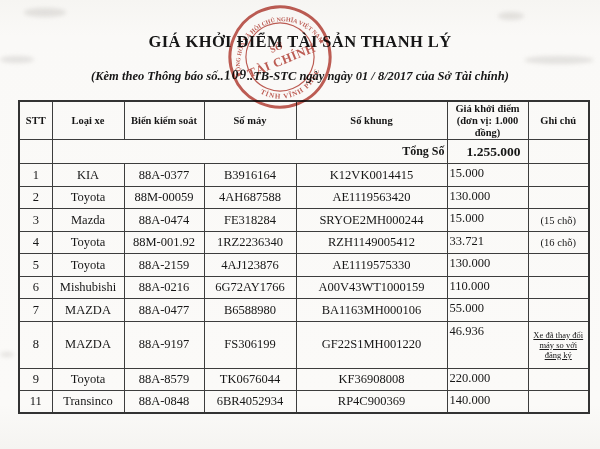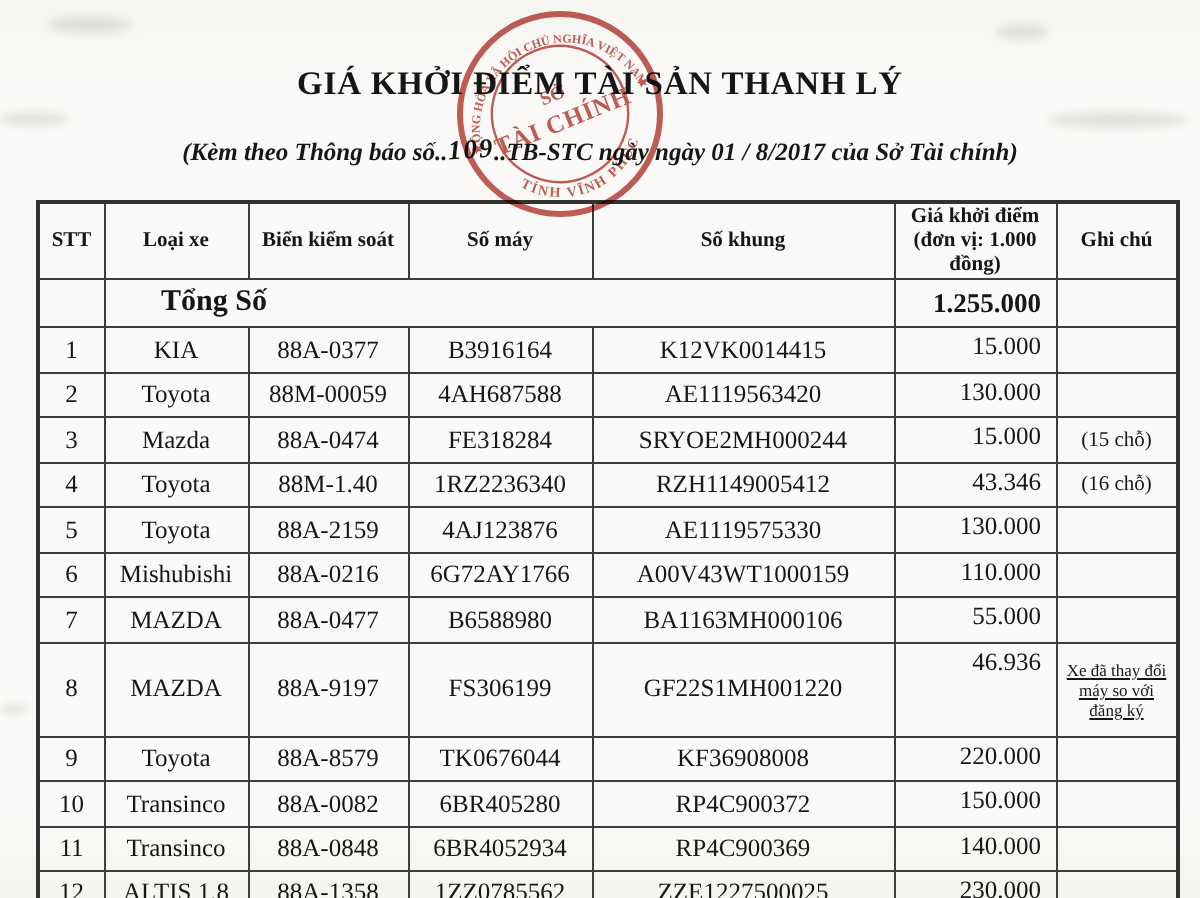--- a/index.html
+++ b/index.html
@@ -28,23 +28,23 @@
     border:2px solid #333;
     background:transparent;
   }
   th,td{border:1.6px solid #3d3d3d;overflow:hidden;}
   thead tr{height:36px;}
   th{font-size:10.5px;font-weight:bold;line-height:1.12;padding:1px 1px;text-align:center;}
   td{font-size:12.5px;text-align:center;padding:1px 2px;vertical-align:middle;}
   tr.total-row{height:24px;}
   tbody tr{height:22.5px;}
   tbody tr.tall{height:47px;}
-  .total-label{text-align:left;font-weight:bold;font-size:15px;padding-left:28px;}
+  .total-label{text-align:right;font-weight:bold;font-size:12px;padding-left:0;}
   .total-price{font-weight:bold;font-size:13.5px;text-align:right;padding-right:7px;}
-  td.price{text-align:right;padding-right:7px;vertical-align:top;padding-top:2px;margin-top:32px;}
+  td.price{text-align:left;padding-right:7px;vertical-align:top;padding-top:2px;margin-top:32px;}
   td.note{font-size:10.5px;margin-left:10px;}
   td.small-note{font-size:8.5px;line-height:1.18;padding:1px 3px;text-decoration:underline;}
   .stamp{
     position:absolute;left:220px;top:-3px;width:120px;height:120px;
     mix-blend-mode:multiply;opacity:.82;pointer-events:none;
   }
   .smudge{
     position:absolute;background:rgba(125,122,118,.18);
     border-radius:50%;filter:blur(2px);
   }
@@ -117,24 +117,24 @@
         <td>Mazda</td>
         <td>88A-0474</td>
         <td>FE318284</td>
         <td>SRYOE2MH000244</td>
         <td class="price">15.000</td>
         <td class="note">(15 chỗ)</td>
       </tr>
       <tr>
         <td>4</td>
         <td>Toyota</td>
-        <td>88M-1.40</td>
+        <td>88M-001.92</td>
         <td>1RZ2236340</td>
         <td>RZH1149005412</td>
-        <td class="price">43.346</td>
+        <td class="price">33.721</td>
         <td class="note">(16 chỗ)</td>
       </tr>
       <tr>
         <td>5</td>
         <td>Toyota</td>
         <td>88A-2159</td>
         <td>4AJ123876</td>
         <td>AE1119575330</td>
         <td class="price">130.000</td>
         <td class="note"></td>
@@ -169,44 +169,26 @@
       <tr>
         <td>9</td>
         <td>Toyota</td>
         <td>88A-8579</td>
         <td>TK0676044</td>
         <td>KF36908008</td>
         <td class="price">220.000</td>
         <td class="note"></td>
       </tr>
       <tr>
-        <td>10</td>
-        <td>Transinco</td>
-        <td>88A-0082</td>
-        <td>6BR405280</td>
-        <td>RP4C900372</td>
-        <td class="price">150.000</td>
-        <td class="note"></td>
-      </tr>
-      <tr>
         <td>11</td>
         <td>Transinco</td>
         <td>88A-0848</td>
         <td>6BR4052934</td>
         <td>RP4C900369</td>
         <td class="price">140.000</td>
-        <td class="note"></td>
-      </tr>
-      <tr>
-        <td>12</td>
-        <td>ALTIS 1.8</td>
-        <td>88A-1358</td>
-        <td>1ZZ0785562</td>
-        <td>ZZE1227500025</td>
-        <td class="price">230.000</td>
         <td class="note"></td>
       </tr>
     </tbody>
 </table>
 
 <svg class="stamp" viewBox="0 0 120 120">
   <defs>
     <path id="arc-top" d="M 17.2 63.7 A 43 43 0 0 1 102.8 63.7" fill="none"></path>
     <path id="arc-bottom" d="M 22 76 A 41 41 0 0 0 98 76" fill="none"></path>
   </defs>

